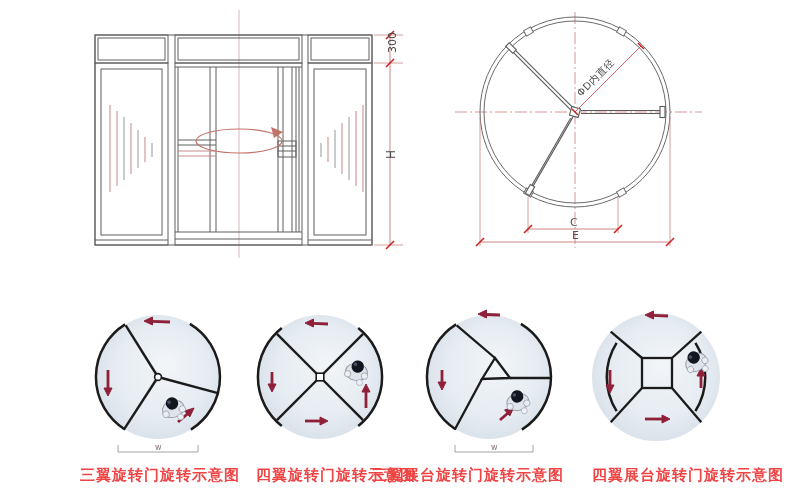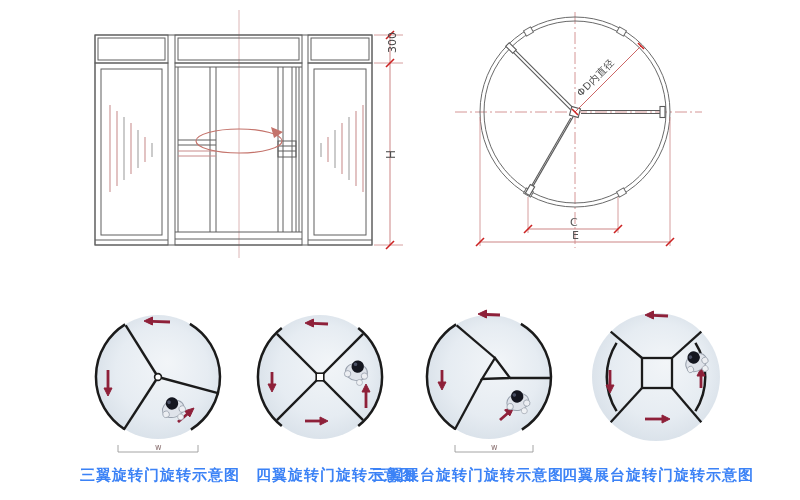--- a/index.html
+++ b/index.html
@@ -3,21 +3,21 @@
 <meta charset="utf-8">
 <style>
   html,body{margin:0;padding:0;}
   body{
     width:800px;height:500px;background:#ffffff;position:relative;overflow:hidden;
     font-family:"DejaVu Sans","Liberation Sans",sans-serif;
   }
   .abs{position:absolute;}
   .caption{
     position:absolute;top:466px;transform:translateX(-50%);
-    font-size:15px;font-weight:bold;color:#3b82f6;white-space:nowrap;
+    font-size:15px;font-weight:bold;color:#ef4444;white-space:nowrap;
     letter-spacing:1px;
   }
   svg text{font-family:"DejaVu Sans","Liberation Sans",sans-serif;}
 </style>
 </head>
 <body>
 
 <svg width="0" height="0" class="abs">
   <defs>
     <radialGradient id="discGrad" cx="0.5" cy="0.5" r="0.62" fx="0.58" fy="0.38">
@@ -298,13 +298,13 @@
     <polygon points="73,20 81.5,16 81.5,24"></polygon>
     <line x1="38" y1="75" x2="38" y2="90" stroke-width="2.8"></line>
     <polygon points="38,98 34,90 42,90"></polygon>
     <line x1="73" y1="124" x2="90" y2="124" stroke-width="2.8"></line>
     <polygon points="98,124 90,120 90,128"></polygon>
     <line x1="129" y1="93" x2="129" y2="81" stroke-width="2.8"></line>
     <polygon points="129,73 125,81 133,81"></polygon>
   </g>
   <use href="#person-glyph" transform="translate(122 64) rotate(-32)"></use>
 </svg>
-<div class="caption" style="left:658px">四翼展台旋转门旋转示意图</div>
+<div class="caption" style="left:688px">四翼展台旋转门旋转示意图</div>
 
 </body></html>

